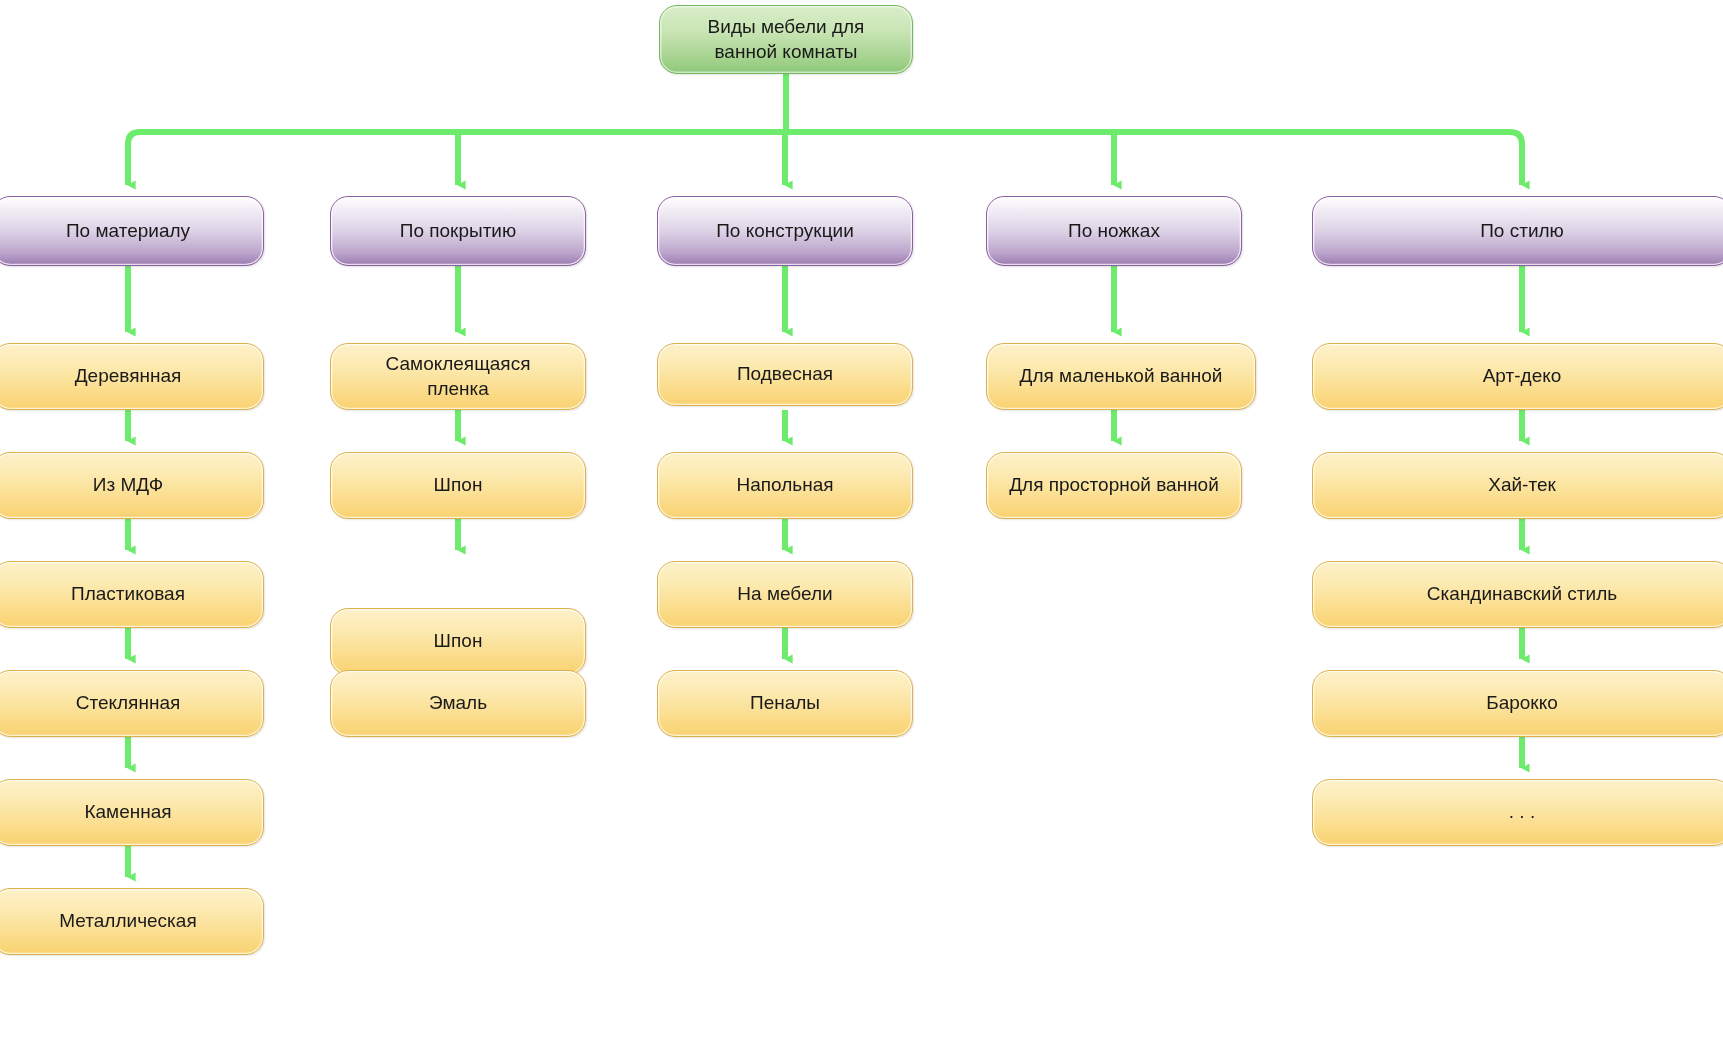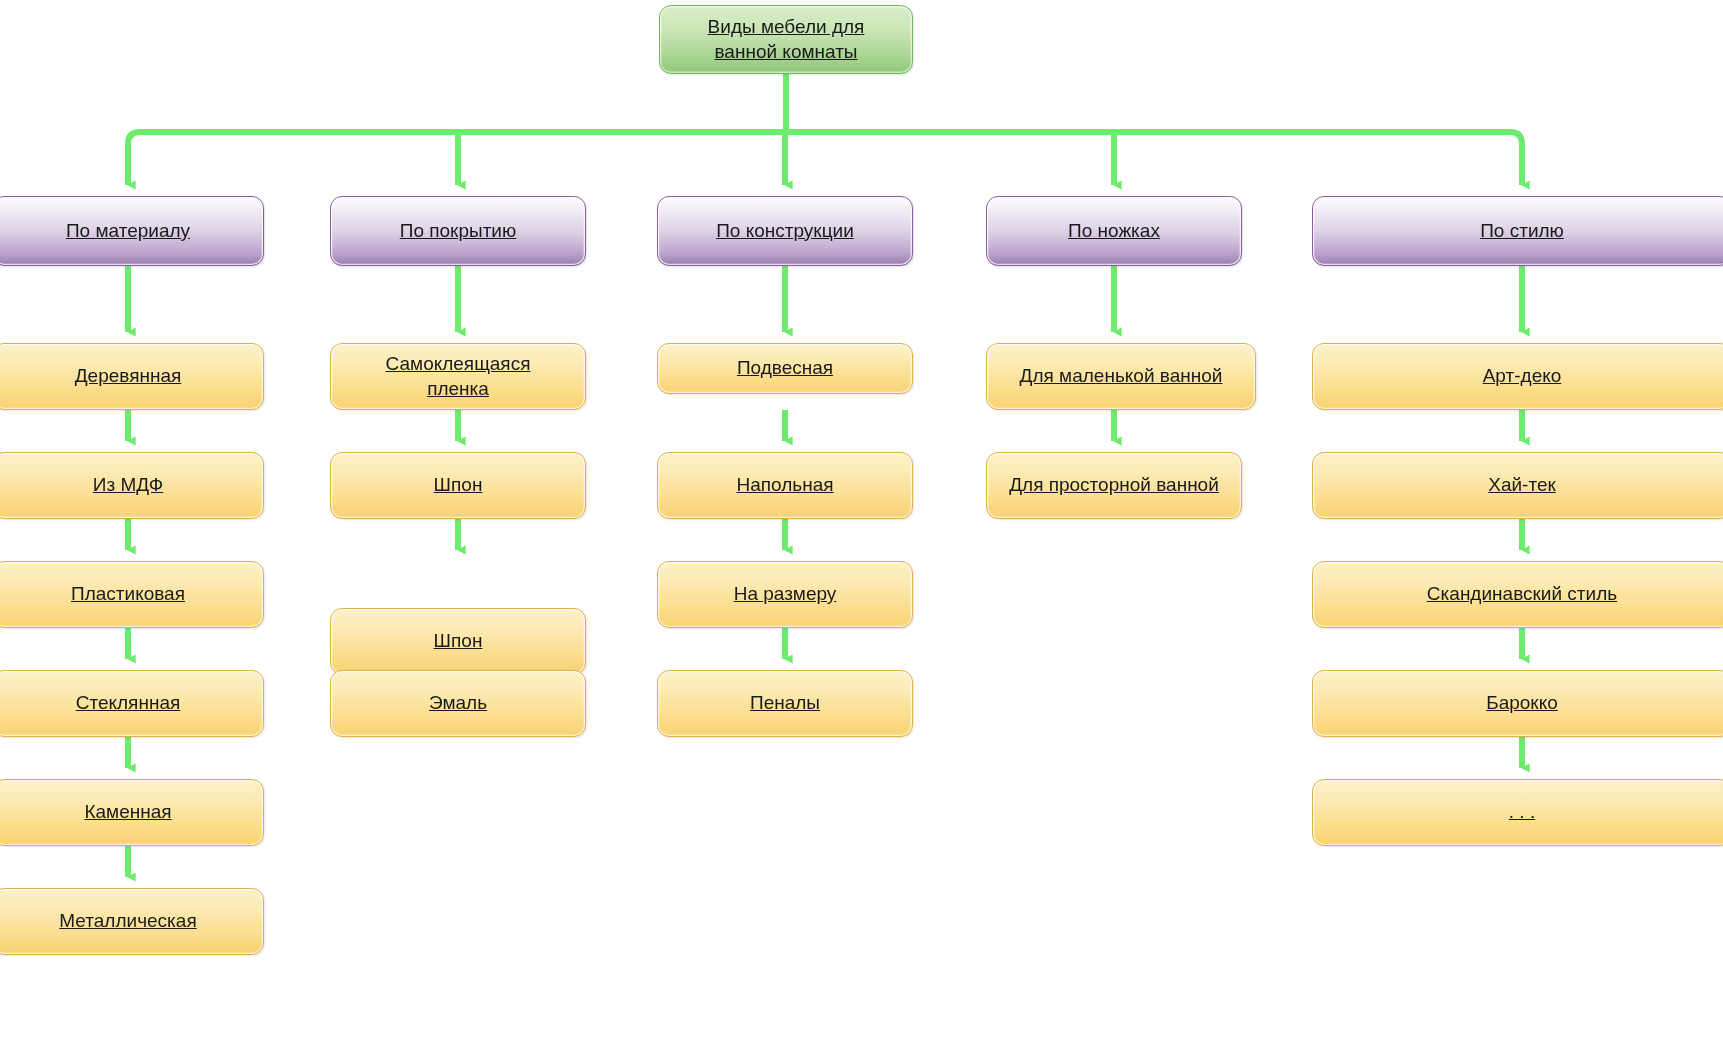--- a/index.html
+++ b/index.html
@@ -22,27 +22,26 @@
     width: 1723px;
     height: 1053px;
     pointer-events: none;
   }
   .node {
     position: absolute;
     display: flex;
     align-items: center;
     justify-content: center;
     text-align: center;
-    border-radius: 12px;
+    border-radius: 18px;
     font-size: 19px;
     line-height: 1.3;
     color: #1a1a1a;
     padding: 12px 10px;
     white-space: pre-line;
-    text-decoration: underline;
   }
   
   .node.root {
     background: linear-gradient(to bottom, #d9edc9 0%, #cbe6b6 35%, #a8d492 75%, #8ec97a 100%);
     border: 1.6px solid #74b85e;
     box-shadow: 0 0 0 1.5px rgba(255,255,255,0.55) inset,
                 1px 1px 2px rgba(0,0,0,0.10);
   }
   
   .node.cat {
@@ -112,23 +111,23 @@
       <div class="node leaf" style="left: -8px; top: 670px; width: 272px; height: 67px;">Стеклянная</div>
       <div class="node leaf" style="left: -8px; top: 779px; width: 272px; height: 67px;">Каменная</div>
       <div class="node leaf" style="left: -8px; top: 888px; width: 272px; height: 67px;">Металлическая</div>
       <div class="node cat" style="left: 330px; top: 196px; width: 256px; height: 70px;">По покрытию</div>
       <div class="node leaf" style="left: 330px; top: 343px; width: 256px; height: 67px;">Самоклеящаяся
 пленка</div>
       <div class="node leaf" style="left: 330px; top: 452px; width: 256px; height: 67px;">Шпон</div>
       <div class="node leaf" style="left: 330px; top: 561px; width: 256px; height: 67px; margin-top: 47px;">Шпон</div>
       <div class="node leaf" style="left: 330px; top: 670px; width: 256px; height: 67px;">Эмаль</div>
       <div class="node cat" style="left: 657px; top: 196px; width: 256px; height: 70px;">По конструкции</div>
-      <div class="node leaf" style="left: 657px; top: 343px; width: 256px; height: 51px;">Подвесная</div>
+      <div class="node leaf" style="left: 657px; top: 343px; width: 256px; height: 63px;">Подвесная</div>
       <div class="node leaf" style="left: 657px; top: 452px; width: 256px; height: 67px; text-align: center;">Напольная</div>
-      <div class="node leaf" style="left: 657px; top: 561px; width: 256px; height: 67px;">На размеру</div>
+      <div class="node leaf" style="left: 657px; top: 561px; width: 256px; height: 67px;">На мебели</div>
       <div class="node leaf" style="left: 657px; top: 670px; width: 256px; height: 67px; text-align: right;">Пеналы</div>
       <div class="node cat" style="left: 986px; top: 196px; width: 256px; height: 70px;">По ножках</div>
       <div class="node leaf" style="left: 986px; top: 343px; width: 270px; height: 67px;">Для маленькой ванной</div>
       <div class="node leaf" style="left: 986px; top: 452px; width: 256px; height: 67px;">Для просторной ванной</div>
       <div class="node cat" style="left: 1312px; top: 196px; width: 420px; height: 70px;">По стилю</div>
       <div class="node leaf" style="left: 1312px; top: 343px; width: 420px; height: 67px;">Арт-деко</div>
       <div class="node leaf" style="left: 1312px; top: 452px; width: 420px; height: 67px;">Хай-тек</div>
       <div class="node leaf" style="left: 1312px; top: 561px; width: 420px; height: 67px;">Скандинавский стиль</div>
       <div class="node leaf" style="left: 1312px; top: 670px; width: 420px; height: 67px;">Барокко</div>
       <div class="node leaf" style="left: 1312px; top: 779px; width: 420px; height: 67px;">. . .</div>

